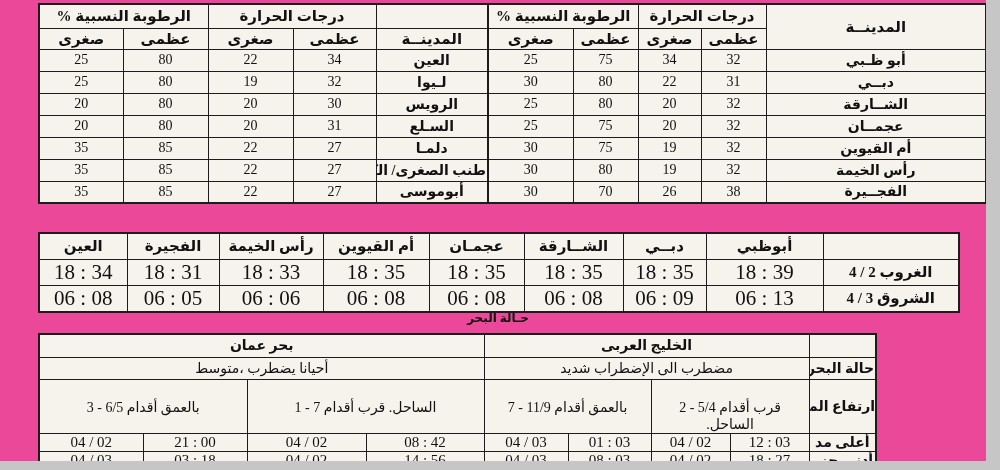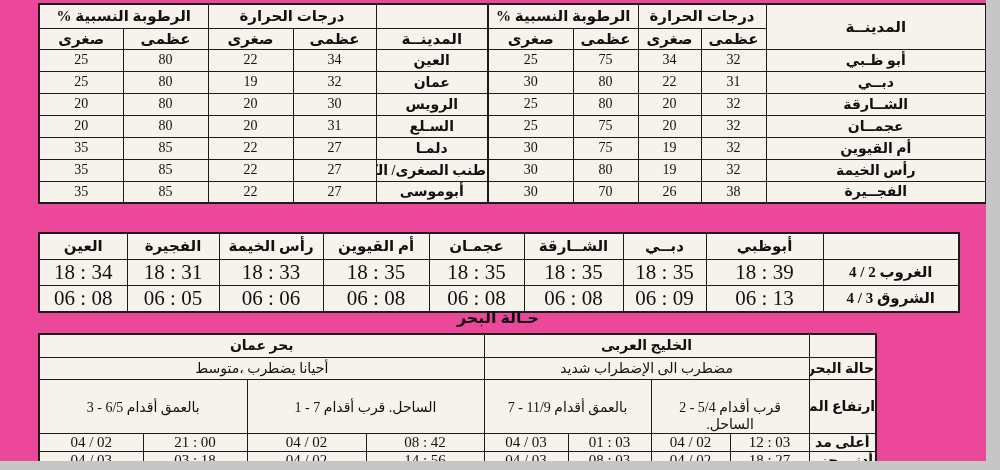--- a/index.html
+++ b/index.html
@@ -160,21 +160,21 @@
 
           <tr>
             <td class="city">العين</td>
             <td class="num">34</td>
             <td class="num">22</td>
             <td class="num">80</td>
             <td class="num">25</td>
           </tr>
 
           <tr>
-            <td class="city">عمان</td>
+            <td class="city">لـيوا</td>
             <td class="num">32</td>
             <td class="num">19</td>
             <td class="num">80</td>
             <td class="num">25</td>
           </tr>
 
           <tr>
             <td class="city">الرويس</td>
             <td class="num">30</td>
             <td class="num">20</td>
@@ -259,21 +259,21 @@
         <td class="num">06 : 08</td>
         <td class="num">06 : 08</td>
         <td class="num">06 : 08</td>
         <td class="num">06 : 06</td>
         <td class="num">06 : 05</td>
         <td class="num">06 : 08</td>
       </tr>
     </tbody>
       </table>
 
-    <div class="section-title" style="top:304px;height:28px;line-height:28px;font-size:16px;">حـالة البحر</div>
+    <div class="section-title" style="top:304px;height:28px;line-height:28px;font-size:12px;">حـالة البحر</div>
 
     <table class="sea" dir="rtl" style="left:38px;top:333px;width:837px;">
       <colgroup>
         <col style="width:67px">
         <col style="width:79px">
           <col style="width:79px">
           <col style="width:83px">
           <col style="width:84px">
         <col style="width:118px">
           <col style="width:119px">

